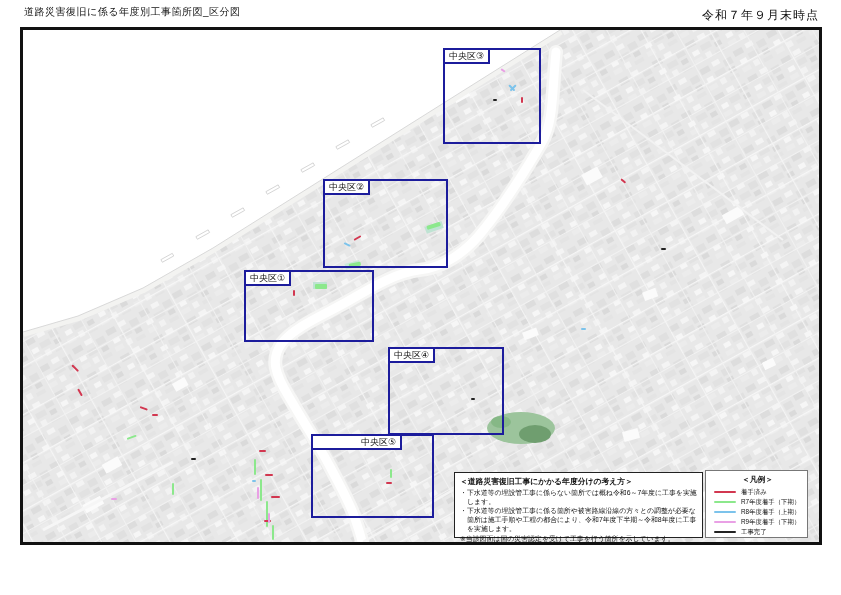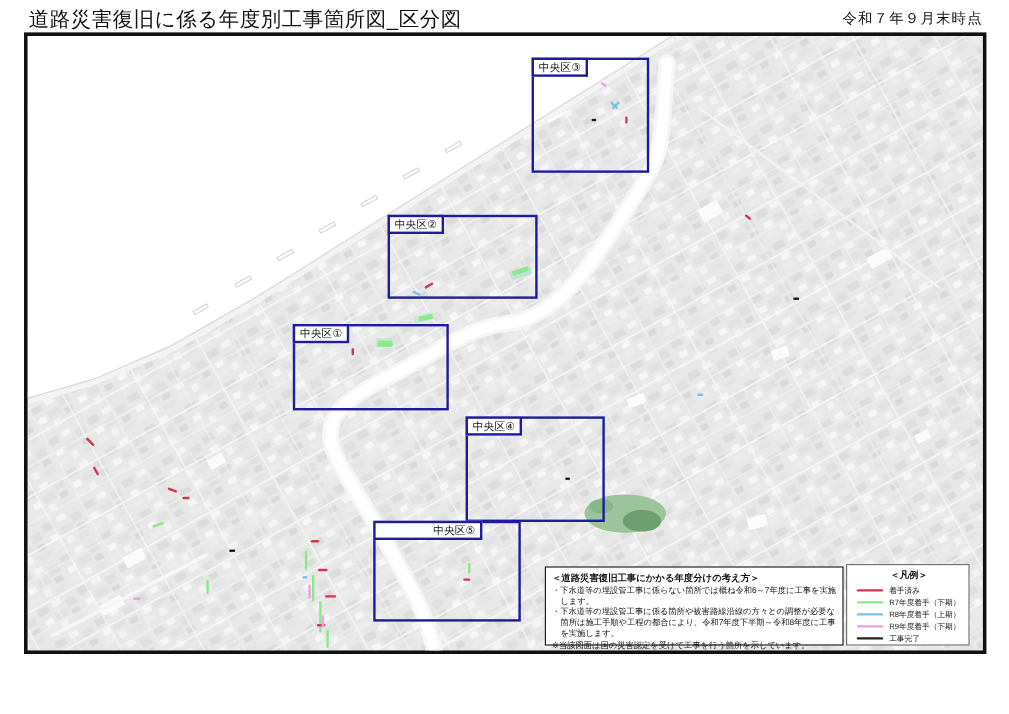--- a/index.html
+++ b/index.html
@@ -1,29 +1,29 @@
 <!DOCTYPE html>
 <html><head>
 <meta charset="utf-8">
 <style>
   html,body{margin:0;padding:0;background:#ffffff;}
   *{box-sizing:border-box;}
   .page{position:relative;width:841px;height:595px;background:#fff;overflow:hidden;
         font-family:"Liberation Sans","DejaVu Sans",sans-serif;color:#111;}
-  .hdr-title{position:absolute;left:24px;top:5px;font-size:17px;letter-spacing:.5px;font-weight:500;}
+  .hdr-title{position:absolute;left:24px;top:5px;font-size:10px;letter-spacing:.5px;font-weight:500;}
   .hdr-date{position:absolute;right:22px;top:7px;font-size:12px;letter-spacing:1px;}
   .map{position:absolute;left:20px;top:27px;width:802px;height:518px;border:3px solid #111;
        background:#e8e8e8;overflow:hidden;}
   .map svg{position:absolute;left:0;top:0;}
   
   .mark{position:absolute;height:2px;transform-origin:left center;border-radius:1px;}
   
   .district{position:absolute;border:2px solid #1c1c9c;}
   .d3{left:420px;top:18px;width:98px;height:96px;}
-  .d2{left:300px;top:149px;width:125px;height:70px;}
+  .d2{left:300px;top:149px;width:125px;height:89px;}
   .d1{left:221px;top:240px;width:130px;height:72px;}
   .d4{left:365px;top:317px;width:116px;height:88px;}
   .d5{left:288px;top:404px;width:123px;height:84px;}
   .district-label{position:absolute;top:-2px;left:-2px;background:#fff;border:2px solid #1c1c9c;
        font-size:9px;line-height:1.15;padding:1px 4px;white-space:nowrap;}
   
   .notebox{position:absolute;left:431px;top:442px;width:249px;height:66px;background:#fff;
        border:1.5px solid #222;padding:3px 5px 2px 5px;}
   .notebox .nb-title{font-size:7.8px;font-weight:bold;margin-bottom:1px;}
   .nb-line{font-size:6.9px;line-height:1.32;padding-left:7px;text-indent:-7px;}

